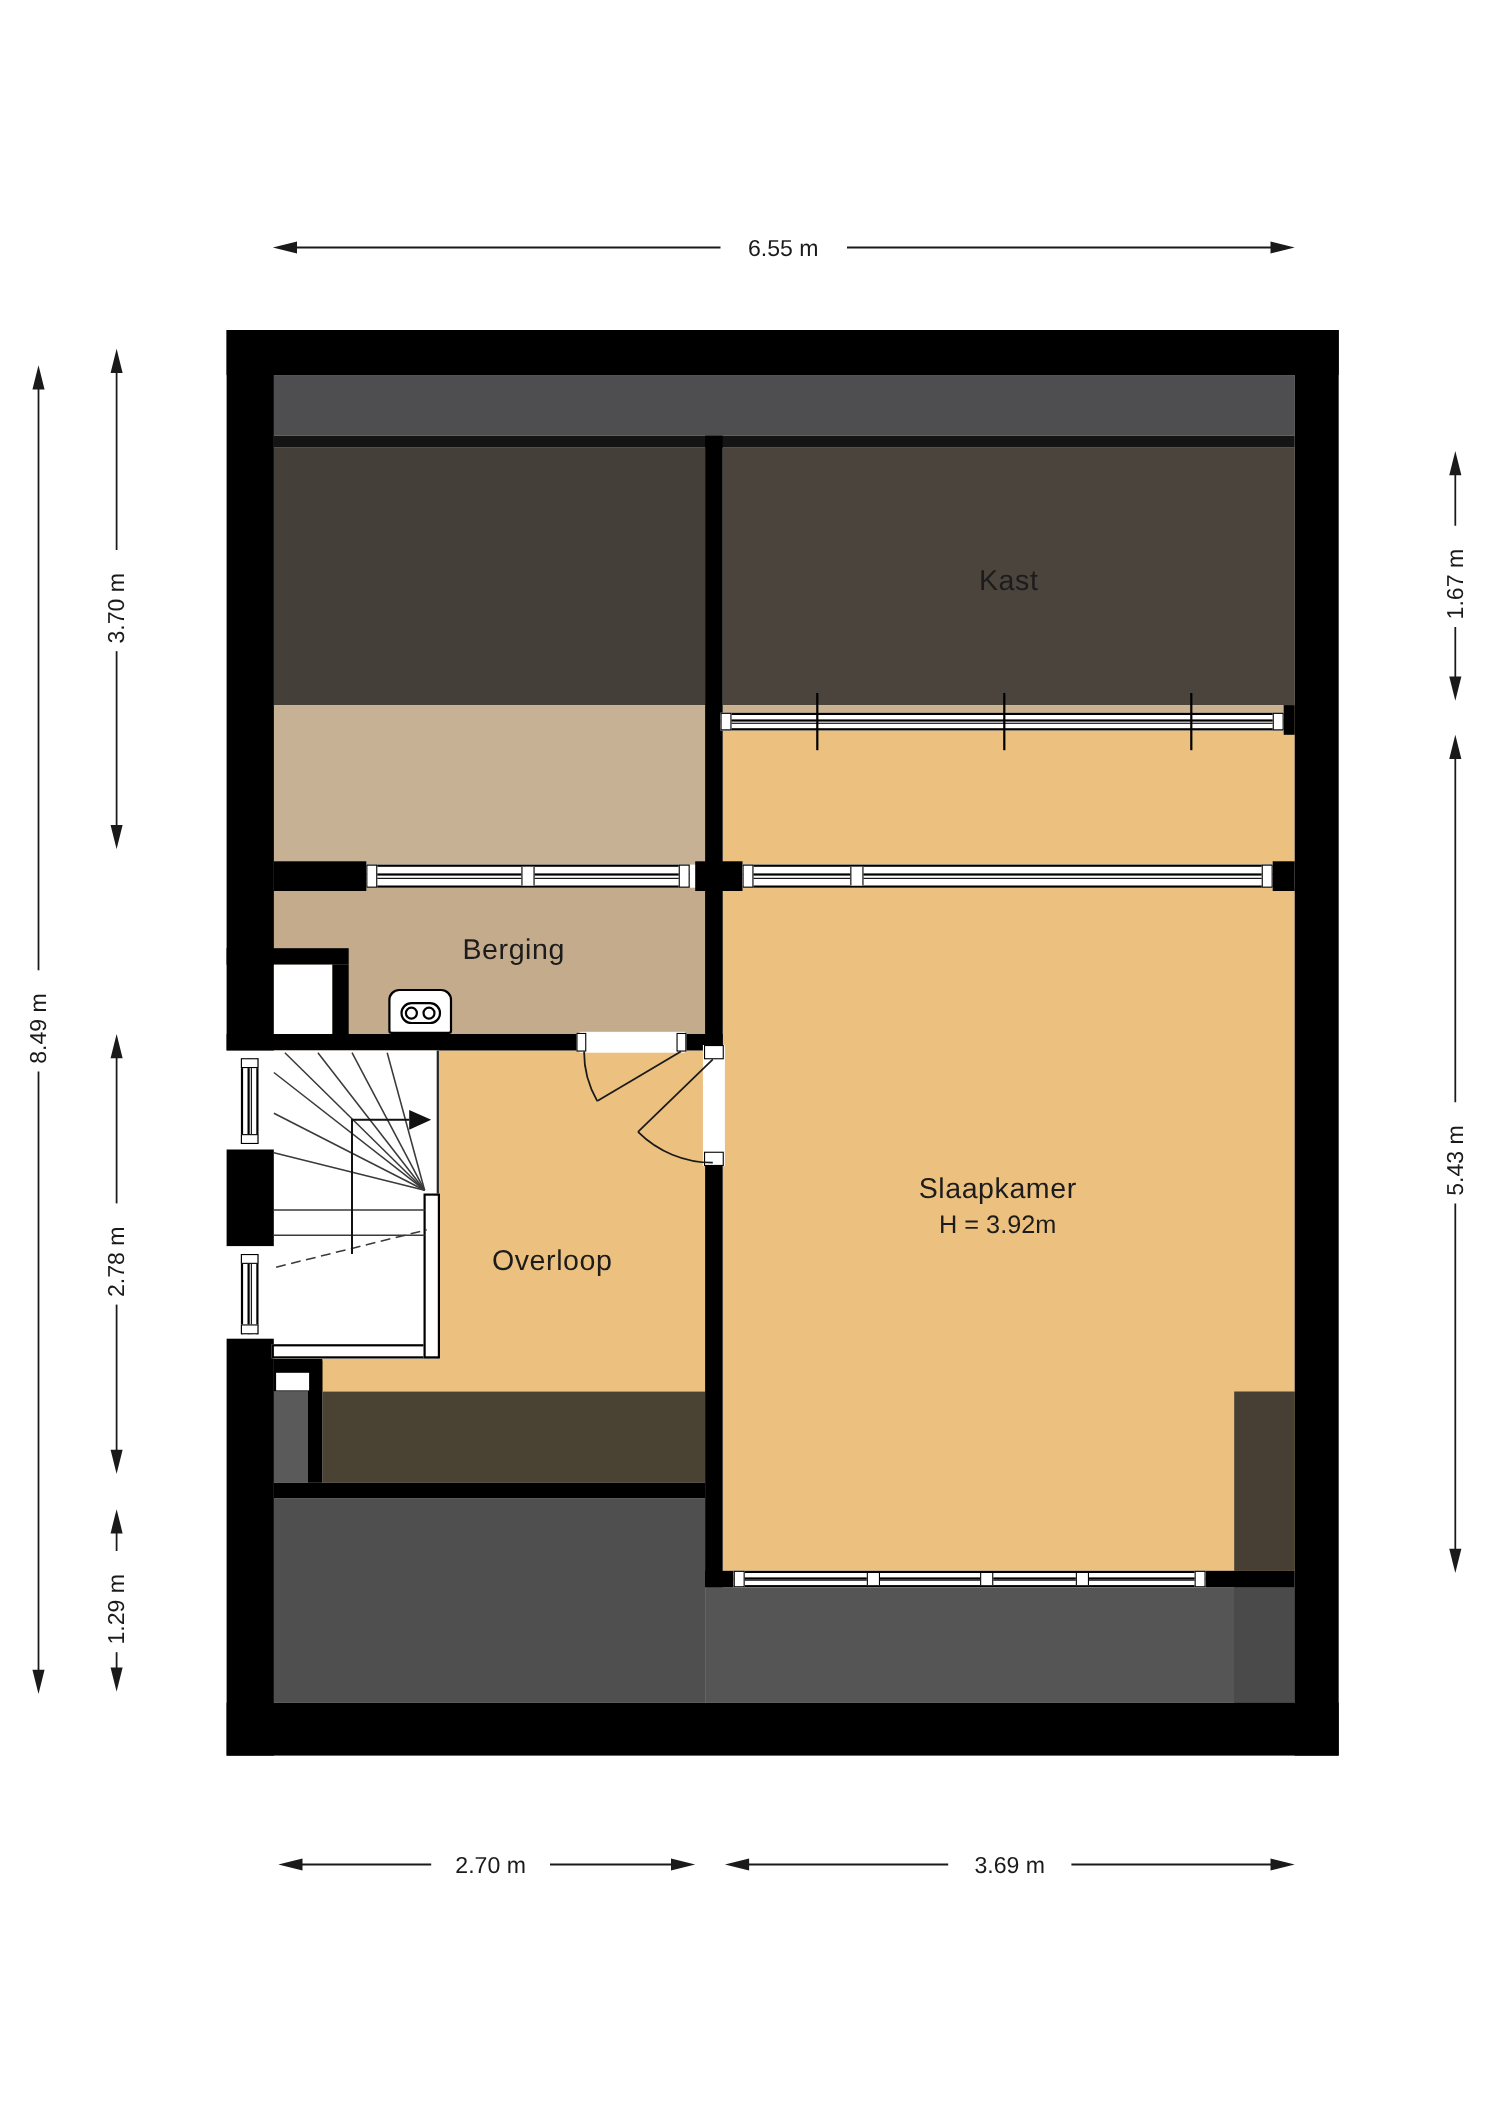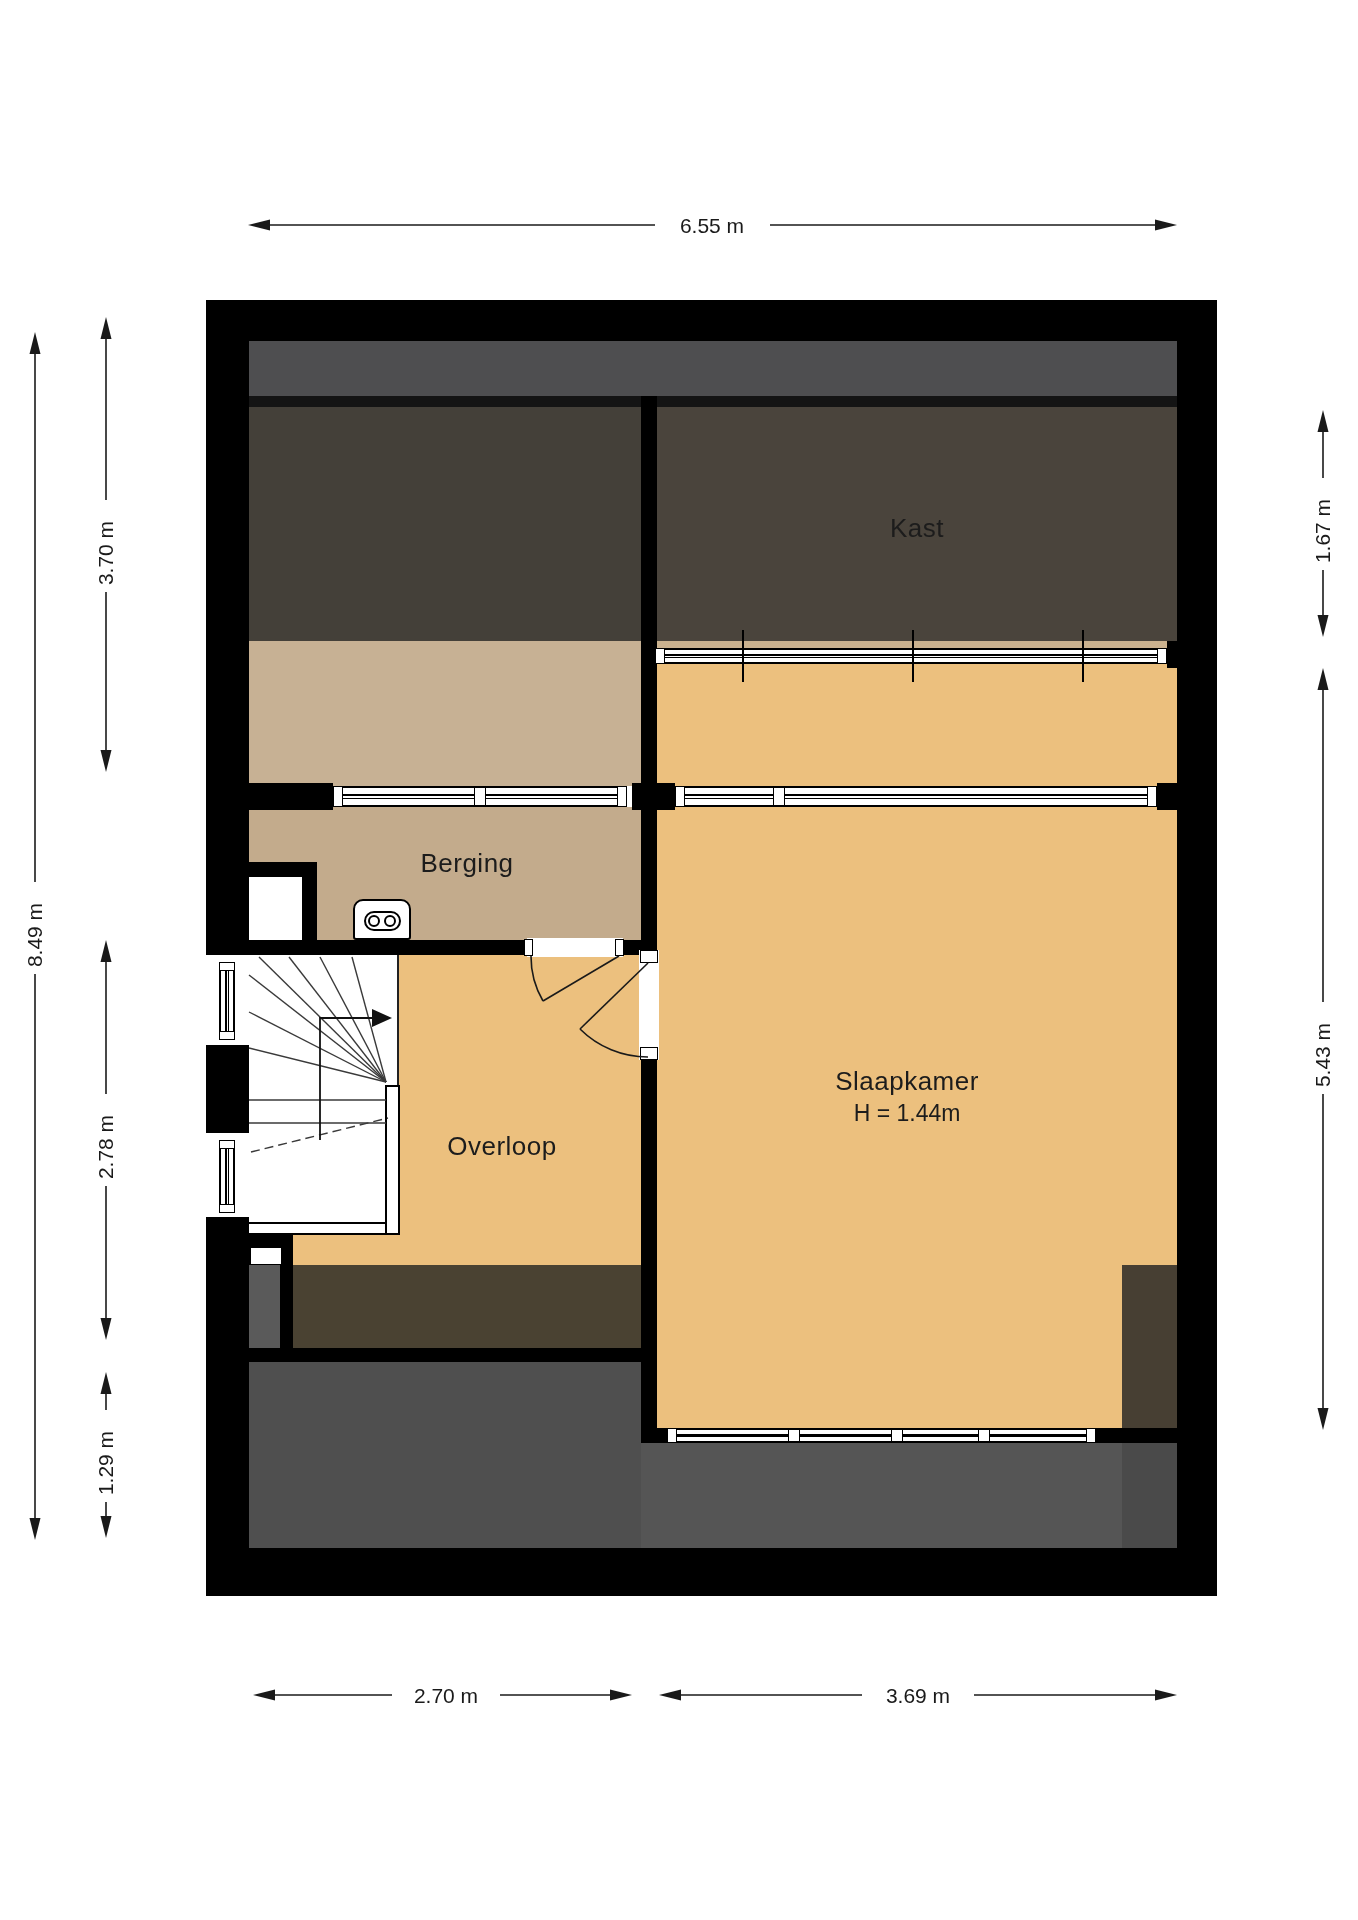--- a/index.html
+++ b/index.html
@@ -236,15 +236,15 @@
       <polygon points="659,1695 681,1689.5 681,1700.5" fill="#1a1a1a"></polygon>
       <polygon points="1177,1695 1155,1689.5 1155,1700.5" fill="#1a1a1a"></polygon>
       <text x="918" y="1703" text-anchor="middle">3.69 m</text>
     </g>
   </svg>
 
   <div class="room-label" style="left:917px;top:528px;">Kast</div>
   <div class="room-label" style="left:467px;top:863px;">Berging</div>
   <div class="room-label" style="left:502px;top:1146px;">Overloop</div>
   <div class="room-label" style="left:907px;top:1081px;">Slaapkamer</div>
-  <div class="h-label" style="left:907px;top:1113px;">H = 1.44m</div>
+  <div class="h-label" style="left:907px;top:1113px;">H = 3.92m</div>
 
 </div>
 
 </body></html>

